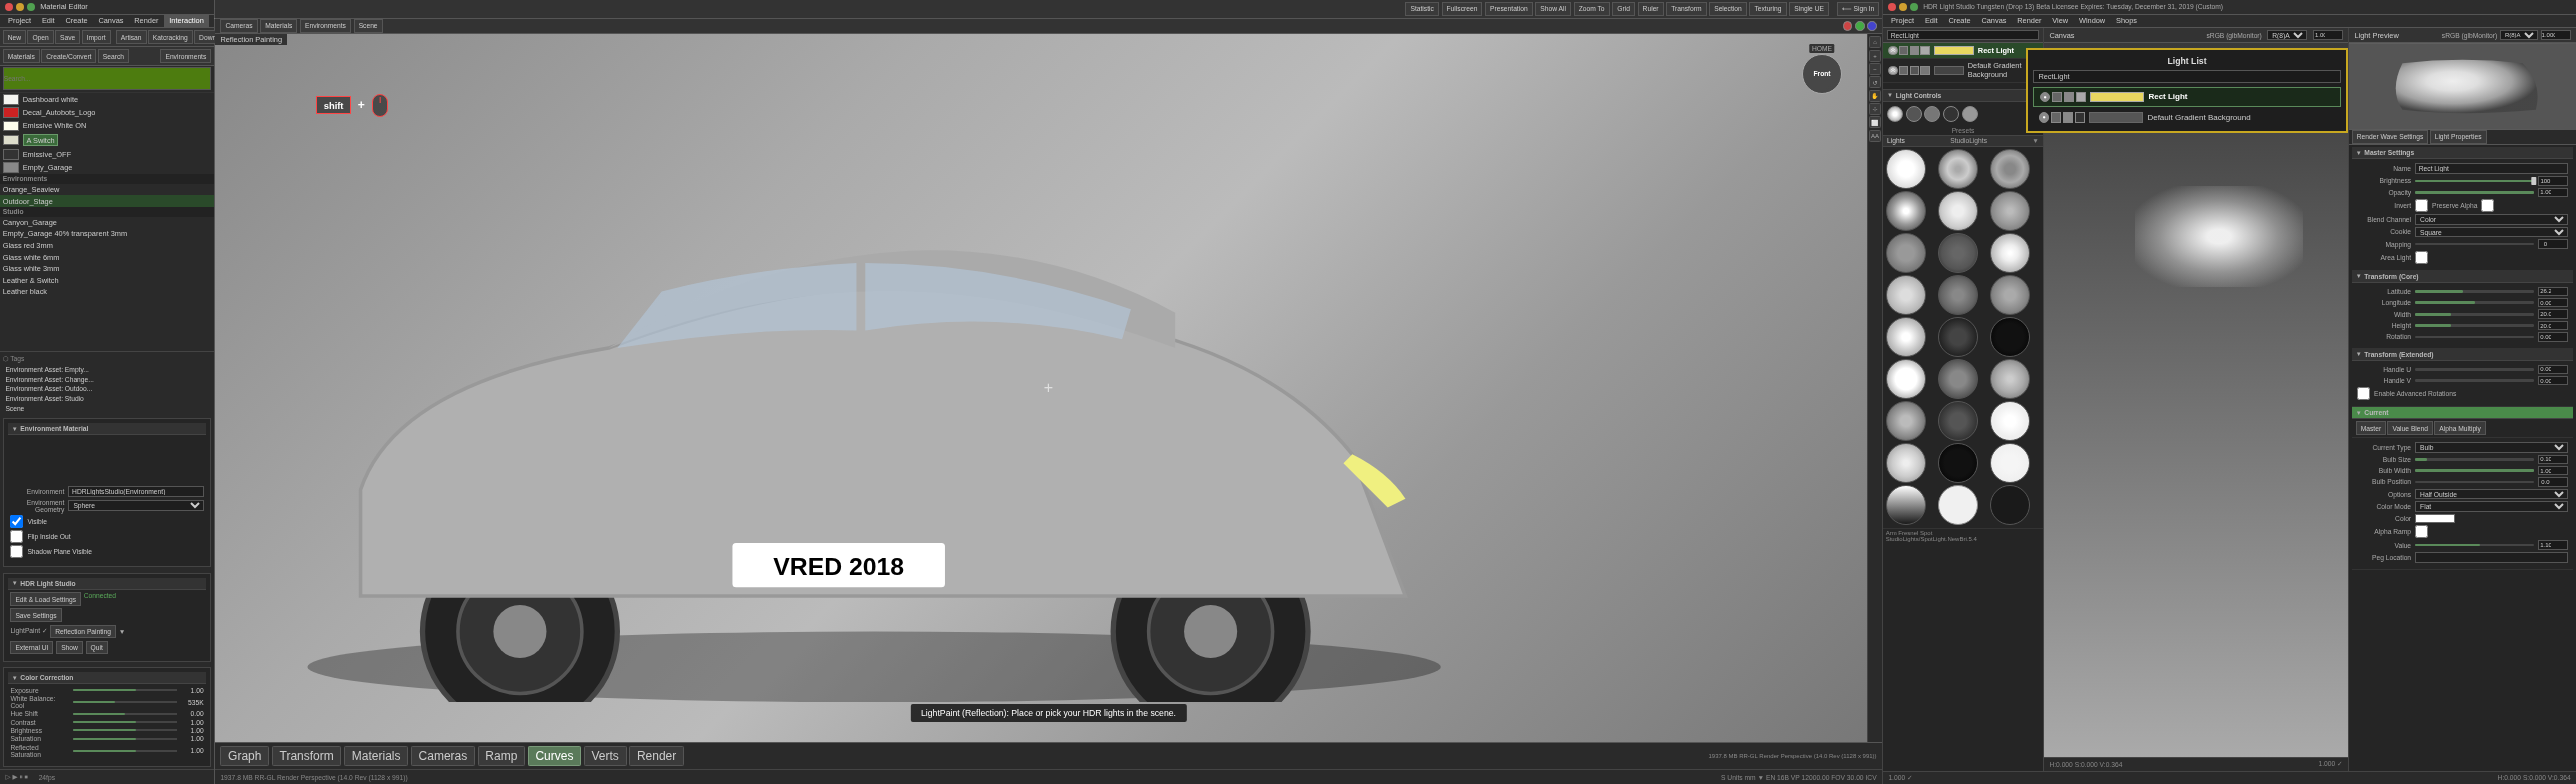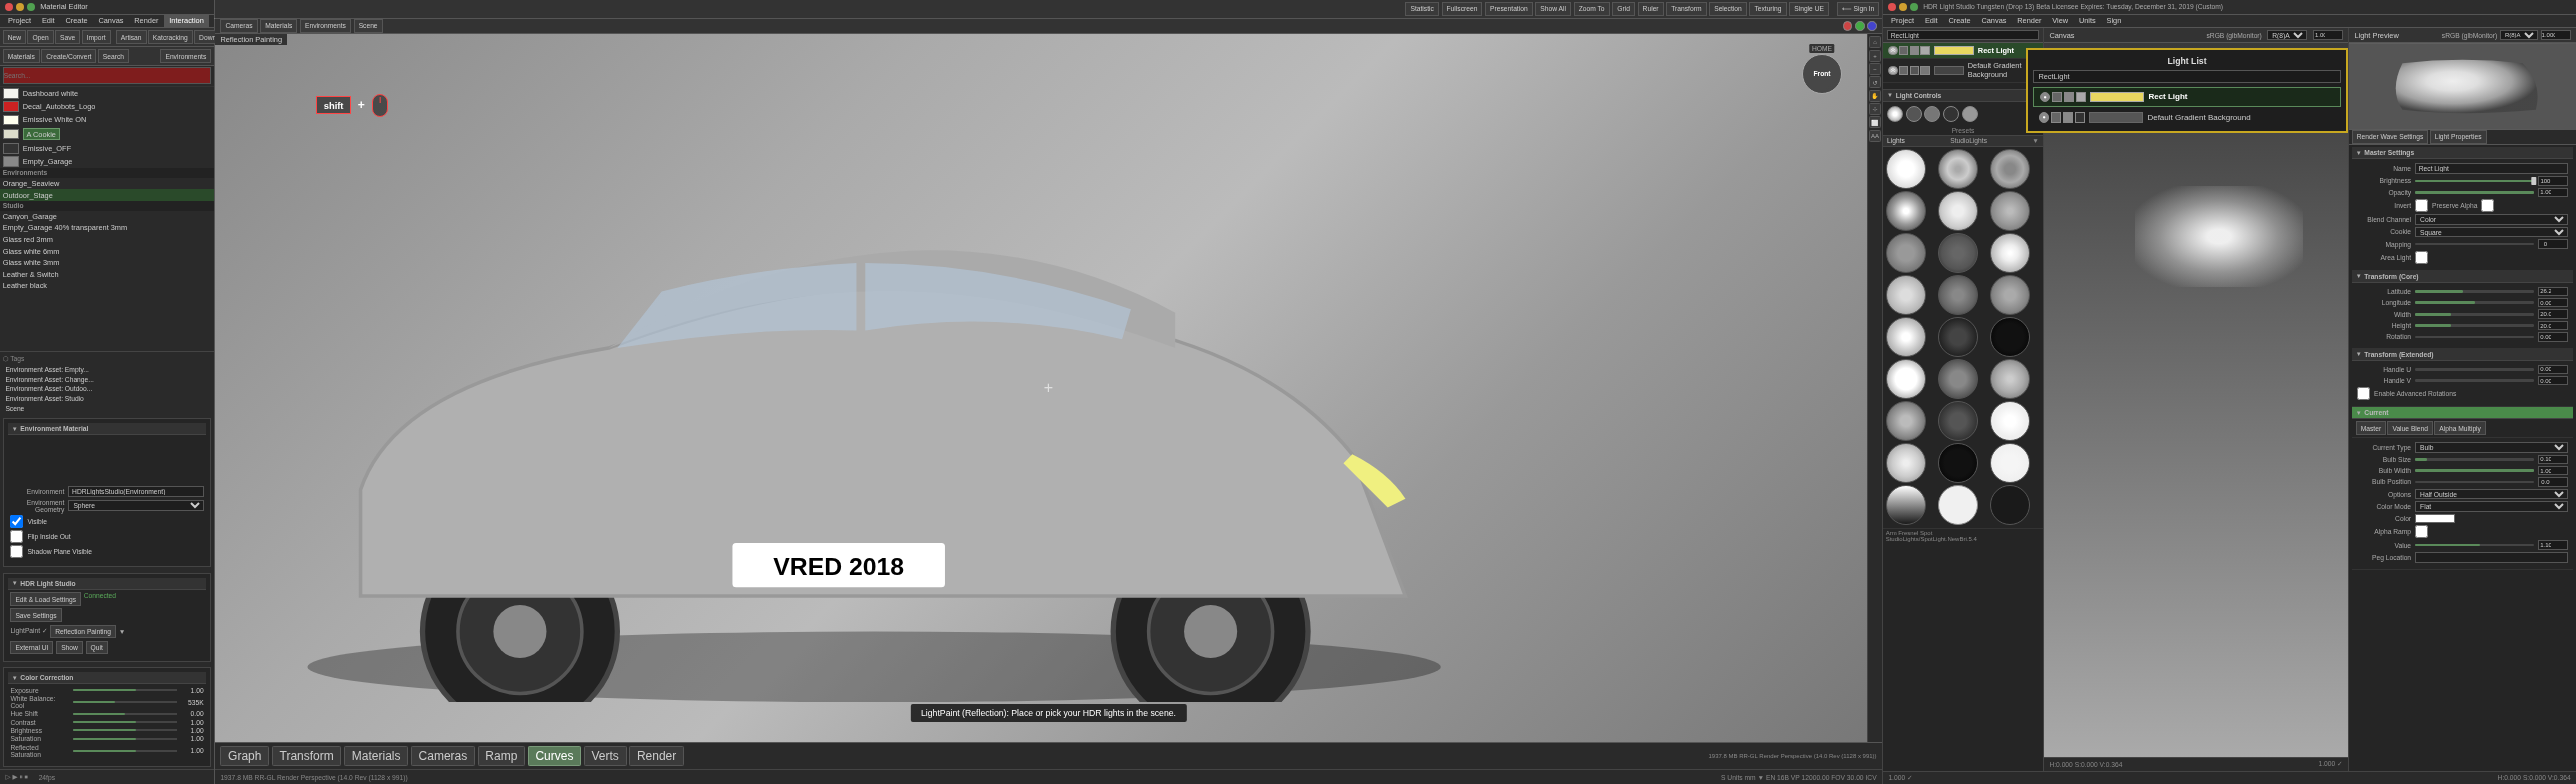--- a/index.html
+++ b/index.html
@@ -722,38 +722,38 @@
       <div class="tb-btn active">Materials</div>
       <div class="tb-btn">Create/Convert</div>
       <div class="tb-btn">Search</div>
       <div style="margin-left:auto;">
         <div class="tb-btn">Environments</div>
       </div>
     </div>
 
     <div class="materials-content">
       <div style="padding: 1.3px 2.7px; font-size:6.7px; color:#888; border-bottom:0.7px solid #333;">
-        <input type="text" style="width: 100%; height: 17px; background: #7f1d1d; border: 0.7px solid rgb(85, 85, 85); color: rgb(204, 204, 204); font-size: 6.7px;" placeholder="Search...">
+        <input type="text" style="width: 100%; height: 23px; background: #4d7c0f; border: 0.7px solid rgb(85, 85, 85); color: rgb(204, 204, 204); font-size: 6.7px;" placeholder="Search...">
       </div>
       <div style="overflow-y:auto; flex:1;">
         <div class="mat-item">
           <div class="mat-swatch" style="background:#f5f5f0;"></div>
           <span class="mat-name">Dashboard white</span>
         </div>
         <div class="mat-item">
           <div class="mat-swatch" style="background:#cc2222;"></div>
           <span class="mat-name">Decal_Autobots_Logo</span>
         </div>
         <div class="mat-item">
           <div class="mat-swatch" style="background:#ffffee;"></div>
           <span class="mat-name">Emissive White ON</span>
         </div>
         <div class="mat-item">
           <div class="mat-swatch" style="background:#ddddcc;"></div>
-          <span class="mat-name switch-label">A Cookie</span>
+          <span class="mat-name switch-label">A Switch</span>
         </div>
         <div class="mat-item">
           <div class="mat-swatch" style="background:#333333;"></div>
           <span class="mat-name">Emissive_OFF</span>
         </div>
         <div class="mat-item">
           <div class="mat-swatch" style="background:#888888;"></div>
           <span class="mat-name">Empty_Garage</span>
         </div>
         <div style="padding:1.3px 2.7px; font-size:6.7px; color:#888; font-weight:bold; background:#222;">Environments</div>
@@ -1049,22 +1049,22 @@
       <span style="font-size:6.7px; color:#aaa;">HDR Light Studio Tungsten (Drop 13) Beta Licensee Expires: Tuesday, December 31, 2019 (Custom)</span>
     </div>
 
     <div class="menu-bar">
       <span class="menu-item">Project</span>
       <span class="menu-item">Edit</span>
       <span class="menu-item">Create</span>
       <span class="menu-item">Canvas</span>
       <span class="menu-item">Render</span>
       <span class="menu-item">View</span>
-      <span class="menu-item">Units</span>
-      <span class="menu-item">Sign</span>
+      <span class="menu-item">Window</span>
+      <span class="menu-item">Shops</span>
     </div>
 
     <div class="ls-content">
 
       <div class="ls-left">
 
         <div class="ls-left-header">
           <input type="text" style="width: 100%; height: 10.7px; background: rgb(26, 26, 26); border: 0.7px solid rgb(85, 85, 85); color: rgb(204, 204, 204); font-size: 6.7px; padding: 0px 2.7px;" value="RectLight">
         </div>
 

